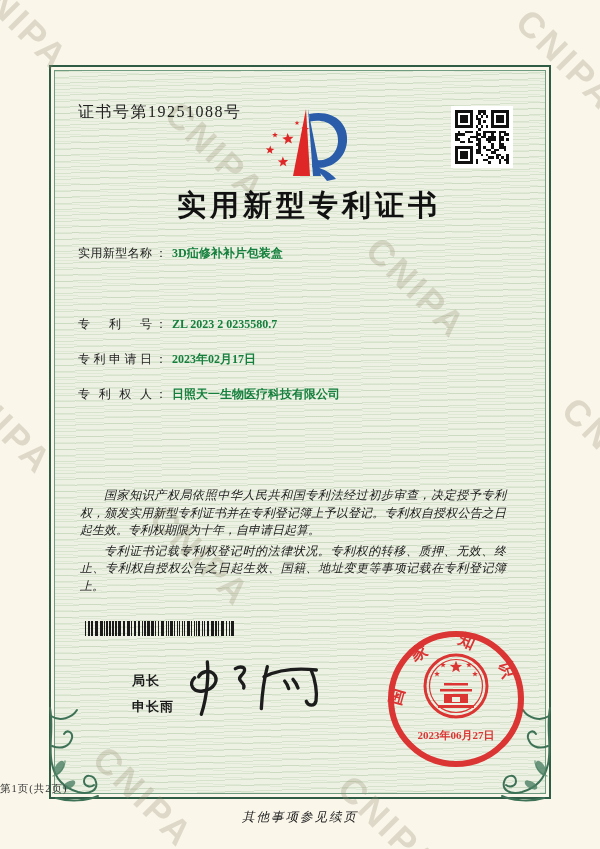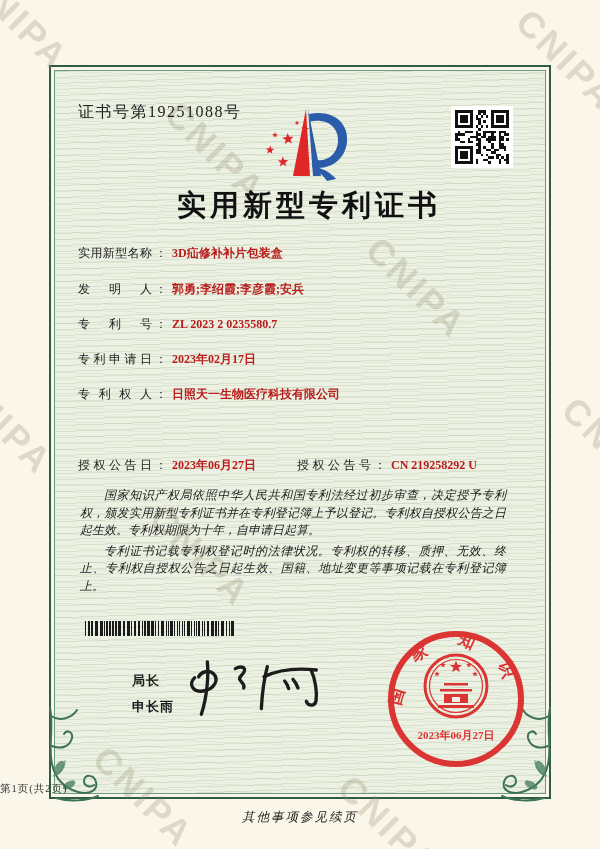--- a/index.html
+++ b/index.html
@@ -22,21 +22,21 @@
   .cert-no{position:absolute;left:78px;top:102px;font-size:16px;letter-spacing:1.5px;color:#222;}
   .logo{position:absolute;left:250px;top:97px;}
   .qr{position:absolute;left:451px;top:106px;width:62px;height:62px;background:#fff;
       box-sizing:border-box;padding:4px;}
   .title{position:absolute;left:0;right:0;top:186px;text-align:center;font-size:29px;
          font-weight:bold;letter-spacing:4px;color:#111;padding-left:18px;}
   .row{position:absolute;left:78px;width:470px;font-size:12px;line-height:18px;}
   .lbl{display:inline-block;width:74px;text-align:justify;text-align-last:justify;
        vertical-align:top;color:#1d1d1d;}
   .colon{display:inline-block;margin:0 5px 0 3px;vertical-align:top;}
-  .val{font-weight:bold;color:#b91c1c;vertical-align:top;margin-top:28px;}
+  .val{font-weight:bold;color:#15803d;vertical-align:top;margin-top:28px;}
   .val-wrap{display:inline-block;width:345px;}
   .pair2{position:absolute;left:219px;top:0;}
   .legal{position:absolute;left:80px;top:487px;width:426px;font-size:12px;line-height:17.5px;
          font-style:italic;text-align:justify;color:#1b1b1b;}
   .legal p{margin:0 0 3px 0;text-indent:2em;}
   .barcode{position:absolute;left:85px;top:621px;}
   .director{position:absolute;left:84px;top:672px;font-family:"Liberation Sans","DejaVu Sans",sans-serif;
             font-weight:bold;font-size:13px;letter-spacing:1px;color:#1a1a1a;margin-left:48px;}
   .director div{margin-bottom:8px;}
   .sig{position:absolute;left:178px;top:646px;}
@@ -235,37 +235,28 @@
           <rect x="1" y="15" width="5" height="5" fill="#fff"></rect>
           <rect x="2" y="16" width="3" height="3" fill="#111"></rect>
         </svg>
     </div>
 
     <div class="title">实用新型专利证书</div>
 
     <div class="row" style="top:244px">
       <span class="lbl">实用新型名称</span><span class="colon">：</span><span class="val">3D疝修补补片包装盒</span>
     </div>
-    <div class="row" style="top:280px">
-      <span class="lbl">发明人</span><span class="colon">：</span><span class="val">郭勇;李绍霞;李彦霞;安兵</span>
-    </div>
     <div class="row" style="top:315px">
       <span class="lbl">专利号</span><span class="colon">：</span><span class="val">ZL 2023 2 0235580.7</span>
     </div>
     <div class="row" style="top:350px">
       <span class="lbl">专利申请日</span><span class="colon">：</span><span class="val">2023年02月17日</span>
     </div>
     <div class="row" style="top:385px">
       <span class="lbl">专利权人</span><span class="colon">：</span><span class="val">日照天一生物医疗科技有限公司</span>
-    </div>
-    <div class="row" style="top:456px">
-      <span class="lbl">授权公告日</span><span class="colon">：</span><span class="val">2023年06月27日</span>
-      <span class="pair2">
-        <span class="lbl">授权公告号</span><span class="colon">：</span><span class="val">CN 219258292 U</span>
-      </span>
     </div>
 
     <div class="legal">
       <p>国家知识产权局依照中华人民共和国专利法经过初步审查，决定授予专利权，颁发实用新型专利证书并在专利登记簿上予以登记。专利权自授权公告之日起生效。专利权期限为十年，自申请日起算。</p>
       <p>专利证书记载专利权登记时的法律状况。专利权的转移、质押、无效、终止、专利权自授权公告之日起生效、国籍、地址变更等事项记载在专利登记簿上。</p>
     </div>
 
     <svg id="barcode-svg" class="barcode" width="153" height="15" viewBox="0 0 153 15" preserveAspectRatio="none">
         <rect x="0" y="0" width="1" height="15" fill="#1b1b1b"></rect>
         <rect x="3" y="0" width="2" height="15" fill="#1b1b1b"></rect>

